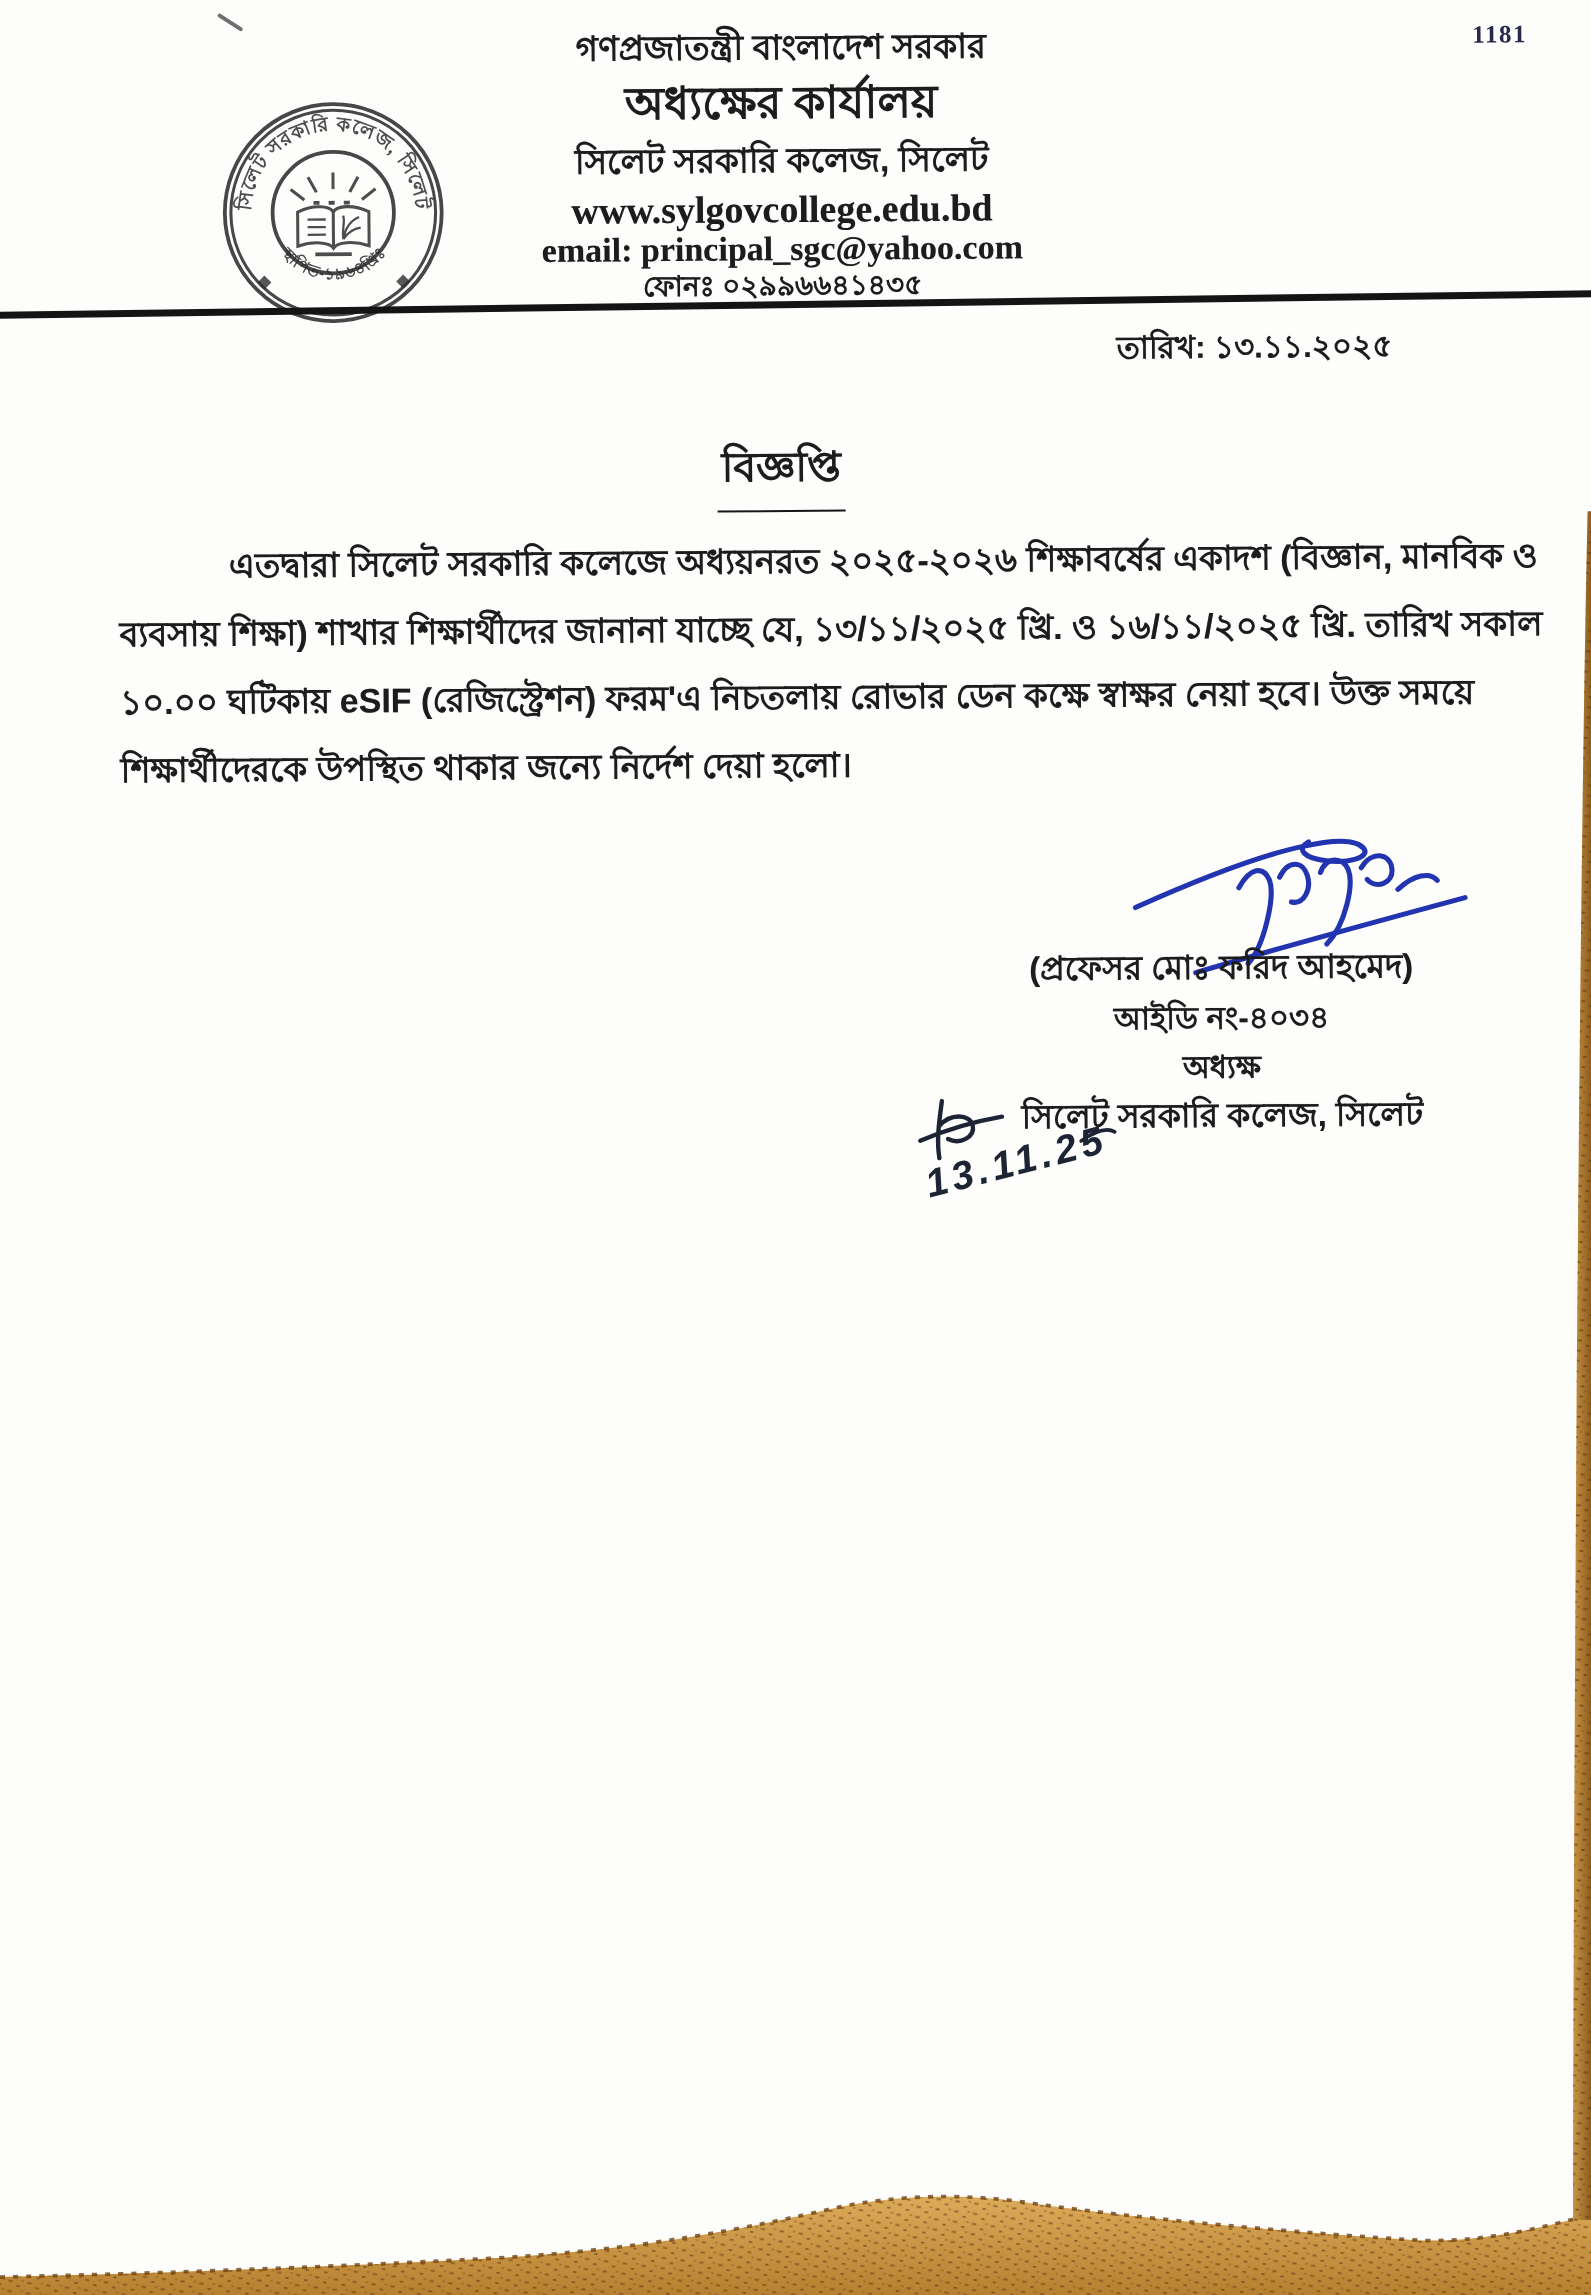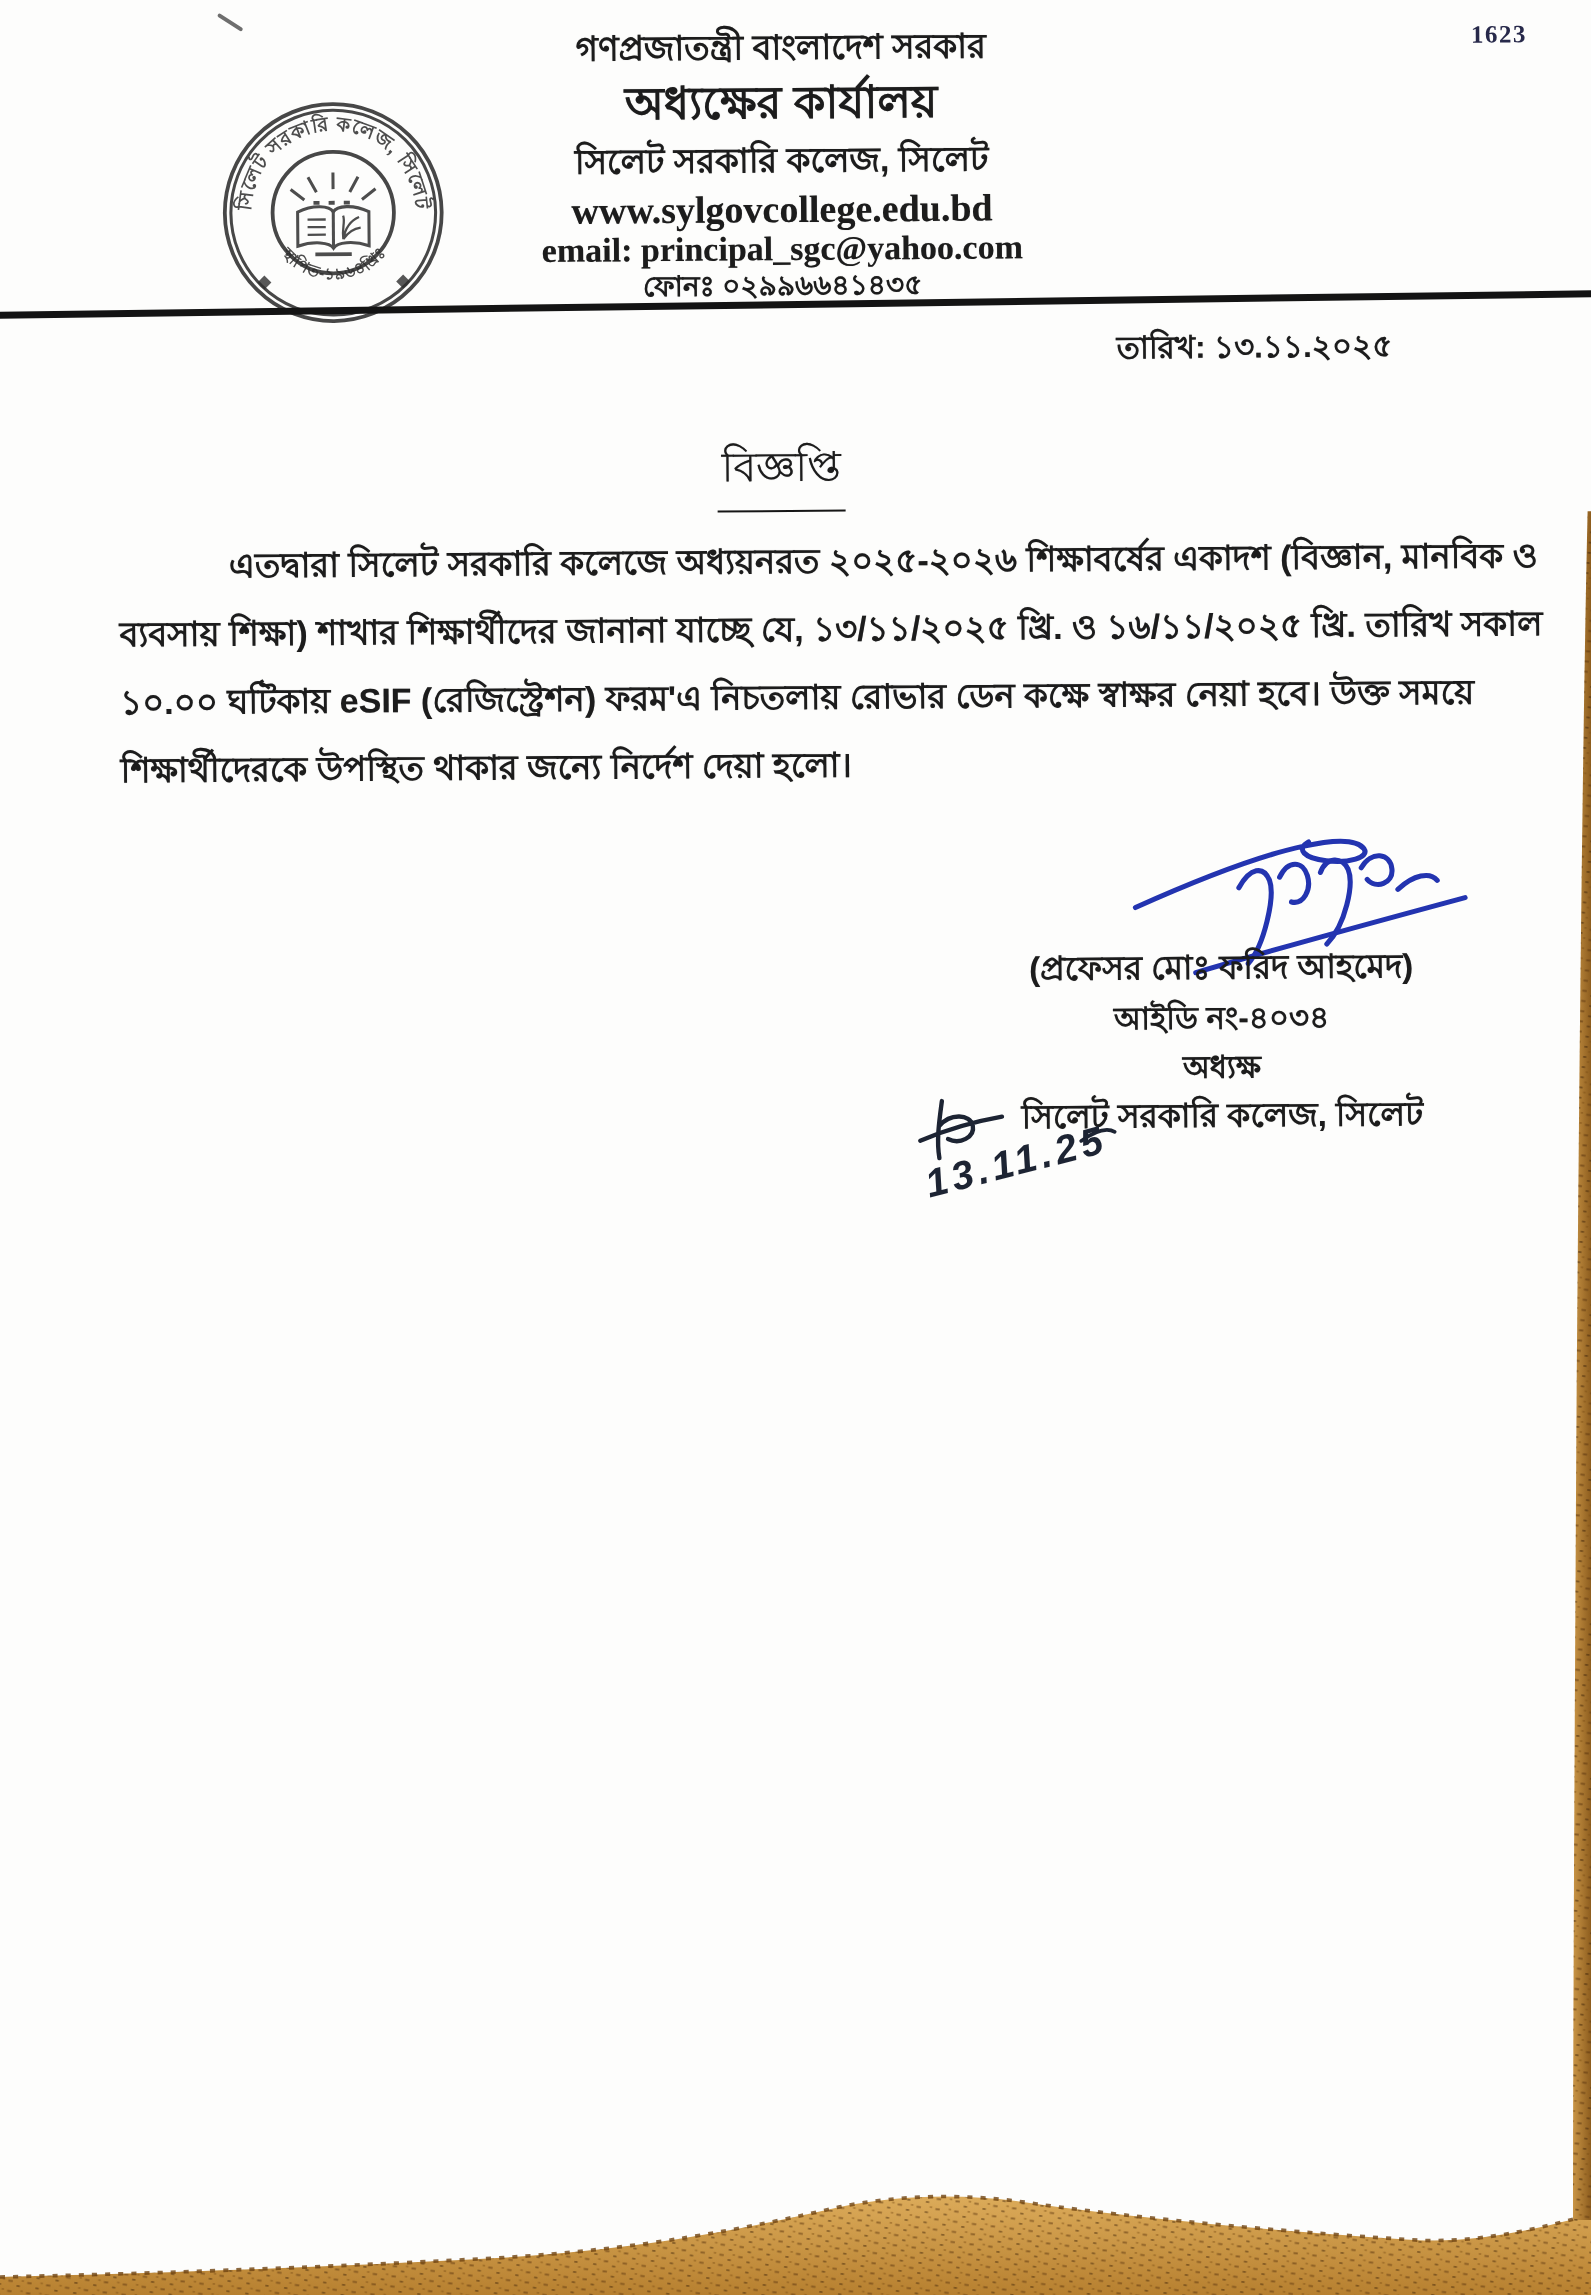--- a/index.html
+++ b/index.html
@@ -39,21 +39,21 @@
     background:#141414;transform:rotate(-0.32deg);
   }
 
   .date-line{
     position:absolute;top:326px;right:197px;
     font-size:31px;font-weight:700;text-shadow:0 0 0.7px rgba(0,0,0,.4);
   }
 
   .title-wrap{position:absolute;left:0;right:0;top:435px;text-align:center;transform:translateX(-13px);}
   .title{
-    display:inline-block;font-size:41px;font-weight:400;
+    display:inline-block;font-size:41px;font-weight:700;
     padding:0 4.4px 5.8px 4.4px;border-bottom:2.9px solid #161616;
     text-shadow:0 0 0.7px rgba(0,0,0,.5);
   }
 
   .body-para{
     position:absolute;left:120px;right:157px;top:527px;
     font-size:34px;font-weight:600;line-height:68px;
     text-shadow:0 0 0.7px rgba(0,0,0,.4);
   }
   .body-line{text-align:justify;text-align-last:justify;text-justify:inter-word;height:68px;white-space:nowrap;}
@@ -74,21 +74,21 @@
   .hand-note{position:absolute;left:905px;top:1089px;width:234px;height:139px;}
 
   .scan-edges{position:absolute;inset:0;pointer-events:none;}
 </style>
 </head>
 <body>
 
 <div class="paper">
   <div class="content">
 
-    <div class="ref-no">1623</div>
+    <div class="ref-no">1181</div>
     <div class="artifact-dash"></div>
 
     <svg class="seal" viewBox="0 0 300 306">
       <g stroke="#2e2e2e" fill="none" stroke-width="4" opacity="0.88">
         <circle cx="150" cy="153" r="143" stroke-width="5"></circle>
         <circle cx="150" cy="153" r="135"></circle>
         <circle cx="150" cy="153" r="80" stroke-width="5"></circle>
       </g>
       <defs>
         <path id="sealArcTop" d="M 42,153 A 108,108 0 1 1 258,153"></path>

